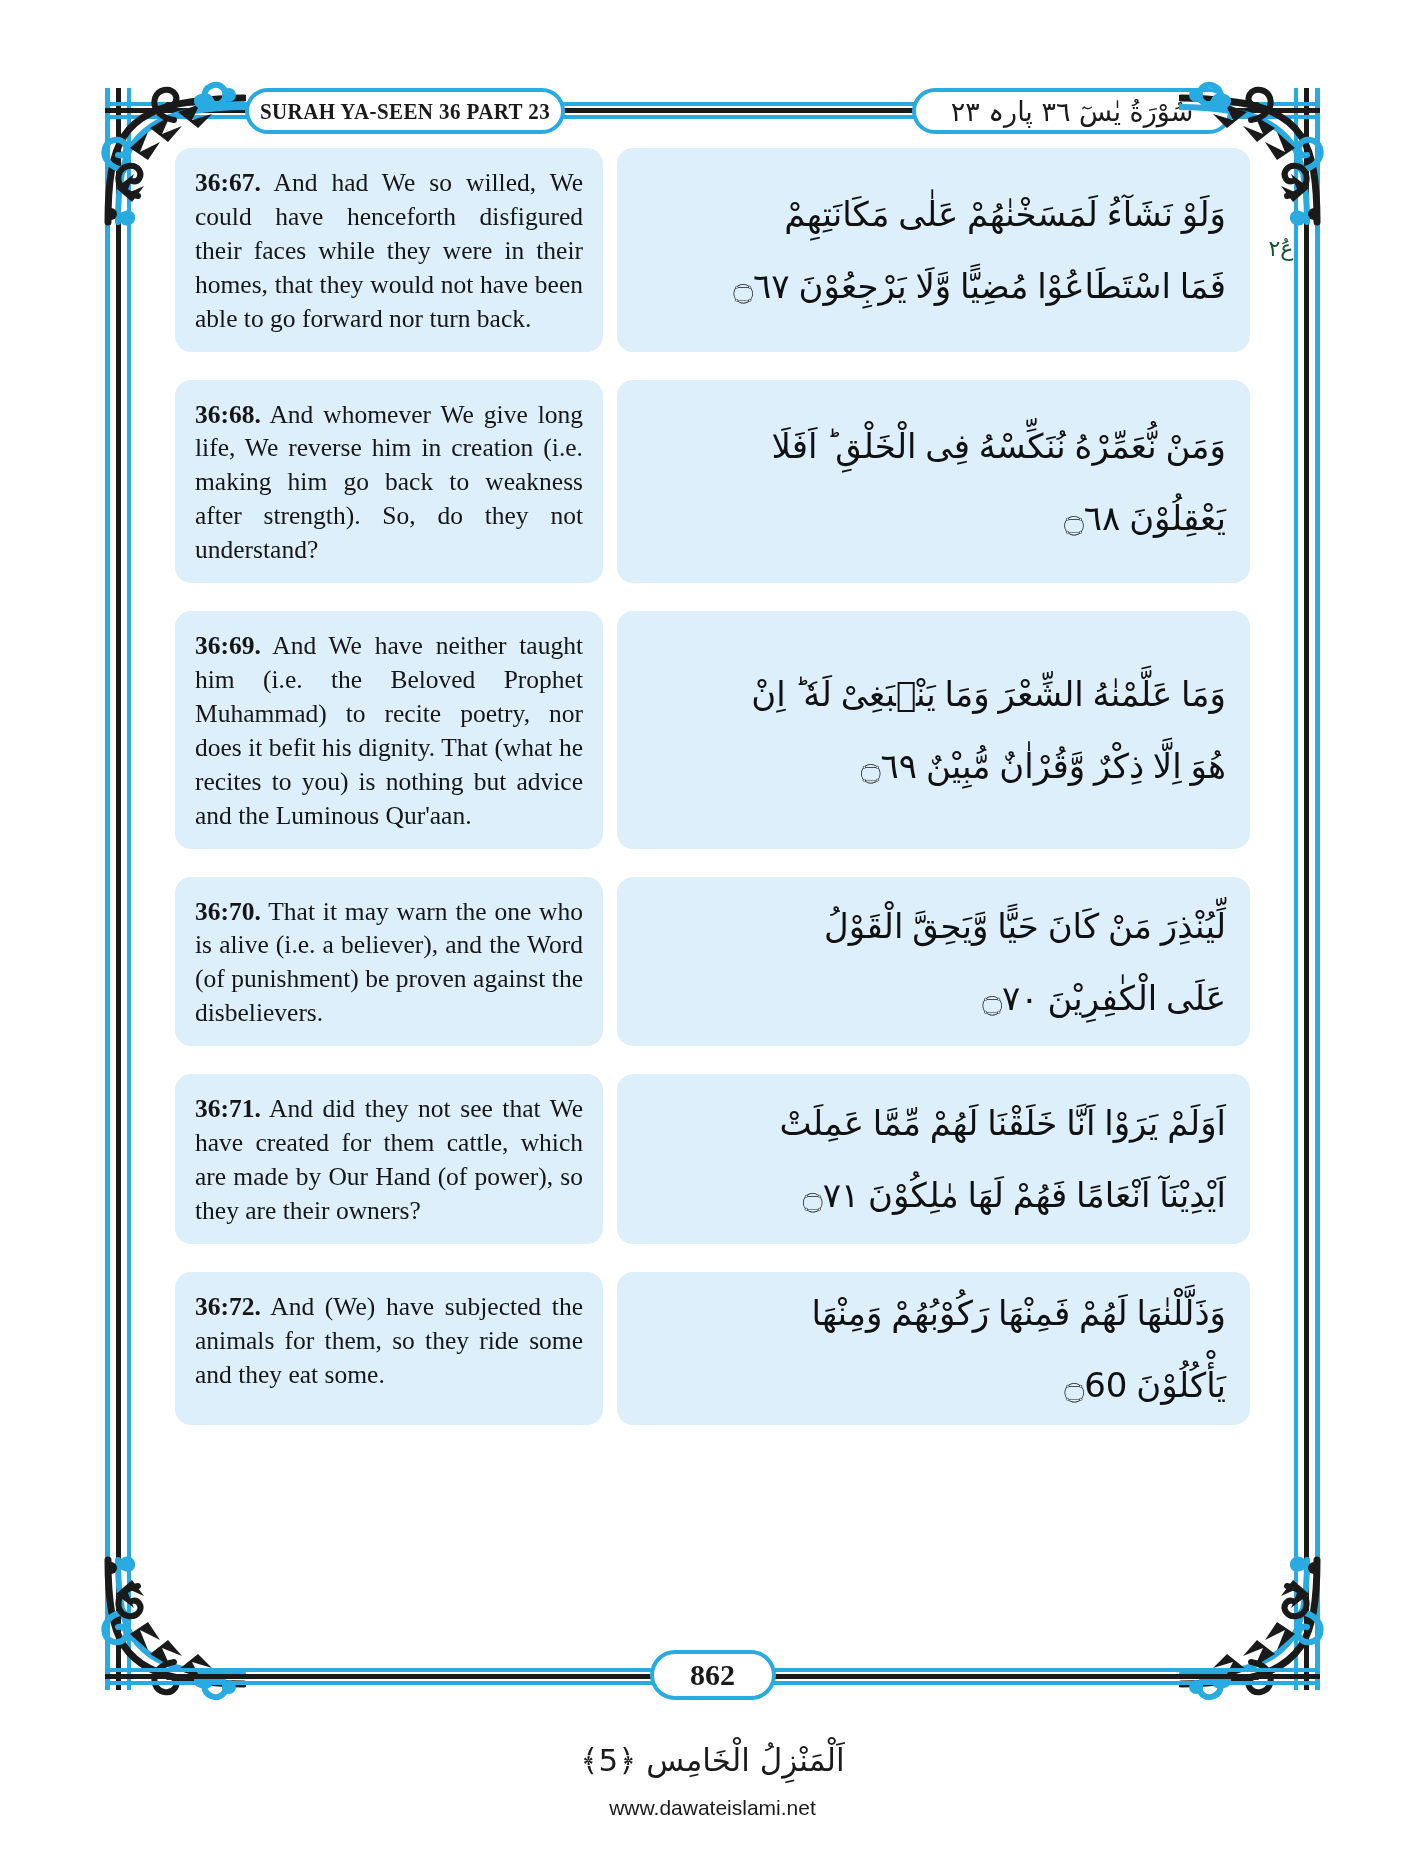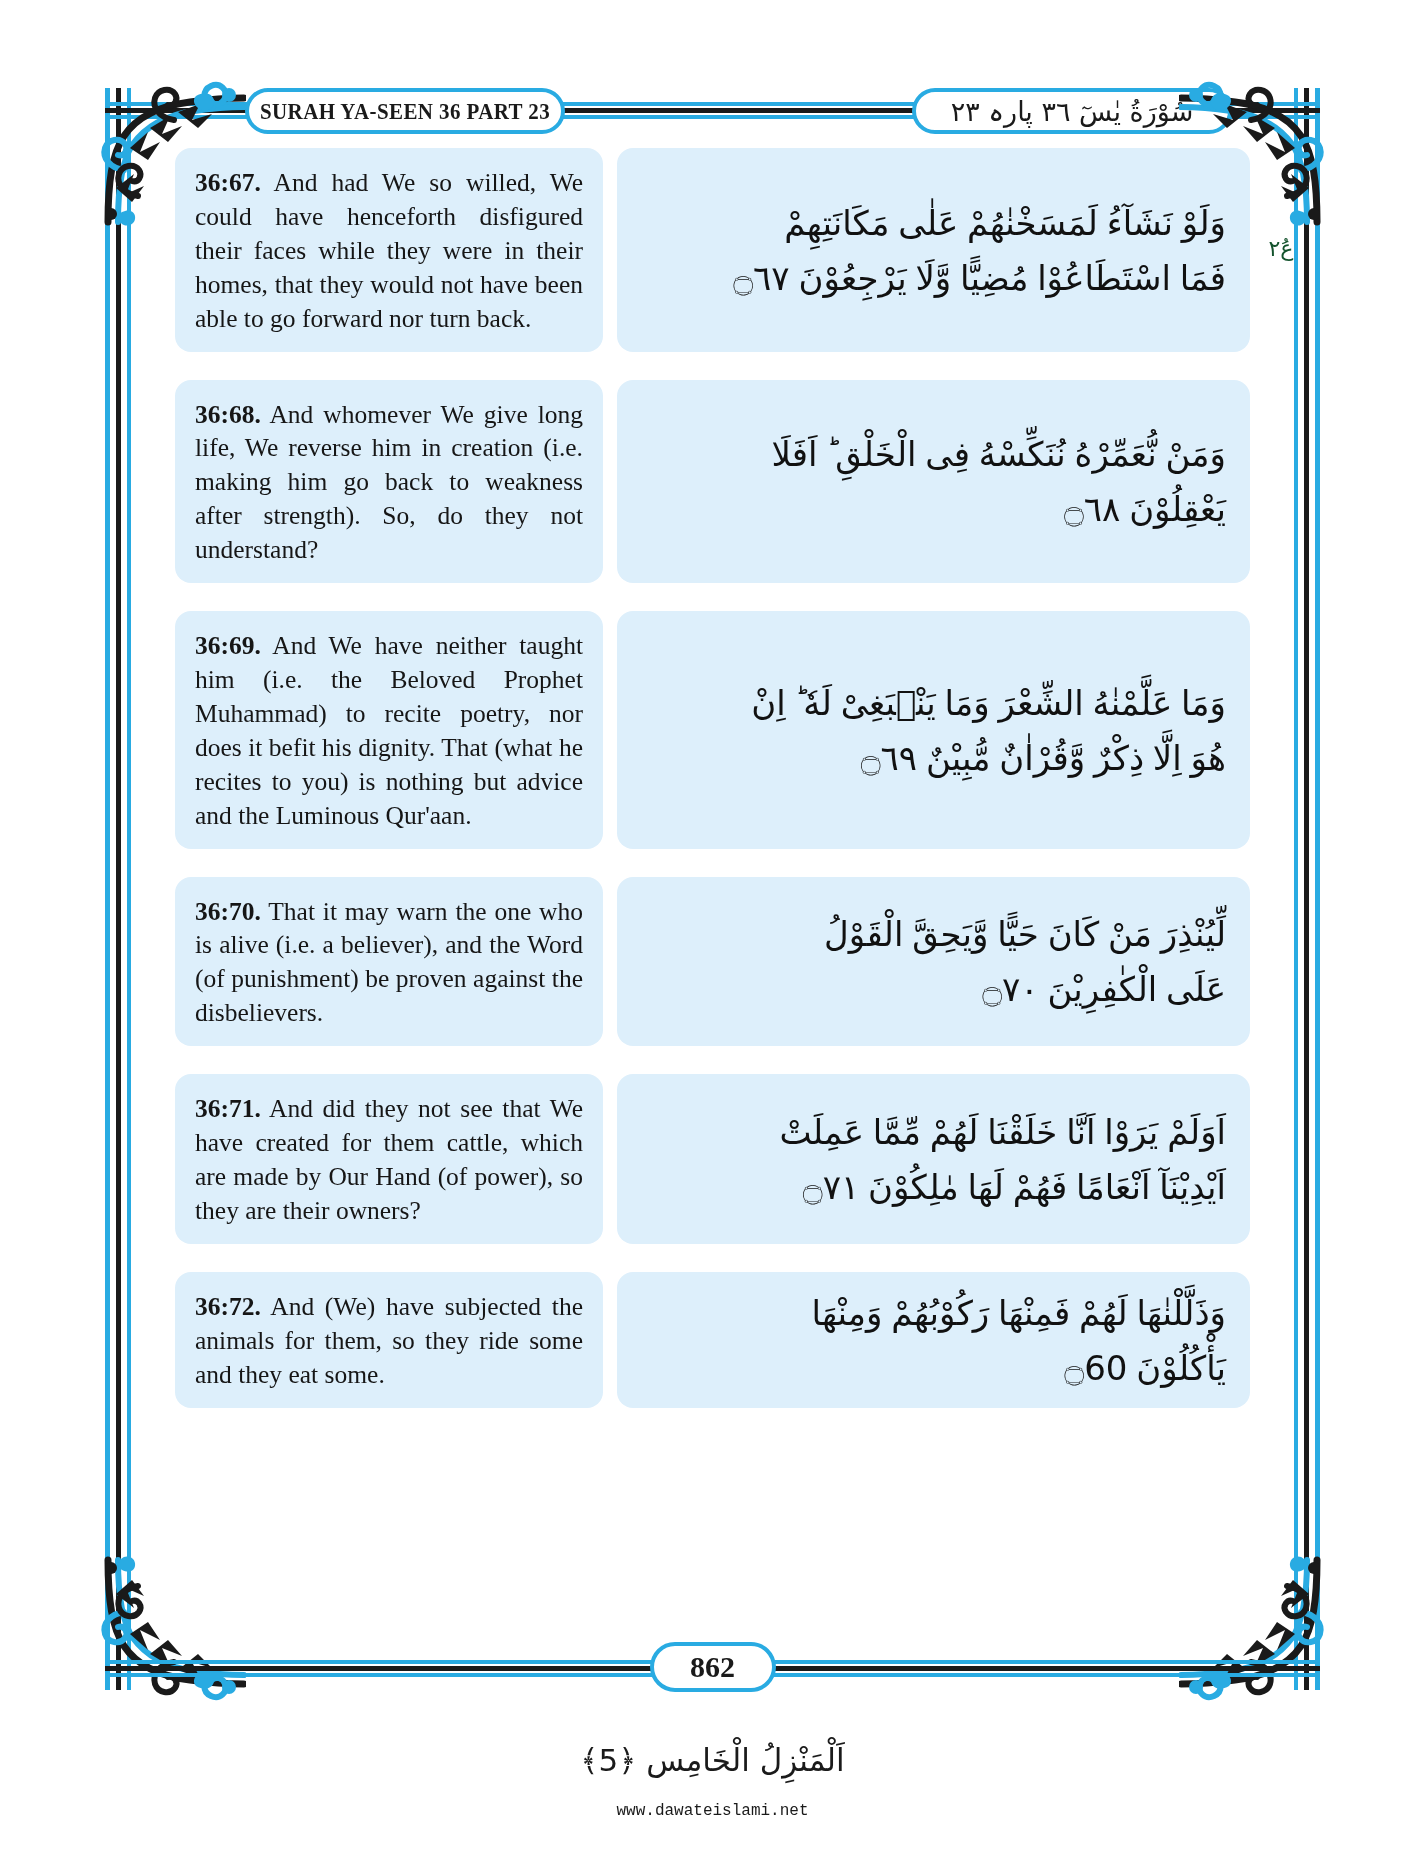--- a/index.html
+++ b/index.html
@@ -107,21 +107,21 @@
     color: #1a1a1a;
     white-space: nowrap;
     direction: rtl;
   }
 
   
   .footer-band {
     position: absolute;
     left: 105px;
     right: 105px;
-    bottom: 160px;
+    bottom: 152px;
     height: 46px;
     padding-left: 23px;
   }
   .footer-rule {
     position: absolute;
     left: 0; right: 0; top: 16px; height: 16px;
   }
   .footer-rule .r1 { position:absolute; left:0; right:0; top:0;  height:4px; background:#29abe2; }
   .footer-rule .r2 { position:absolute; left:0; right:0; top:6px; height:5px; background:#1a1a1a; }
   .footer-rule .r3 { position:absolute; left:0; right:0; top:13px;height:4px; background:#29abe2; }
@@ -157,22 +157,22 @@
     font-size: 31px;
     color: #1a1a1a;
     direction: rtl;
     line-height: 1;
   }
   .footer-url {
     position: absolute;
     left: 0; right: 0;
     bottom: 30px;
     text-align: center;
-    font-family: Liberation Mono, monospace;
-    font-size: 16px;
+    font-family: Liberation Sans, sans-serif;
+    font-size: 21px;
     color: #1a1a1a;
   }
 
   
   .content {
     position: absolute;
     left: 175px;
     right: 175px;
     top: 148px;
     bottom: 228px;
@@ -193,20 +193,21 @@
   .cell-en {
     width: 428px;
     flex: 0 0 428px;
   }
   .cell-ar {
     flex: 1 1 auto;
     padding: 14px 24px 12px 24px;
     display: flex;
     flex-direction: column;
     justify-content: center;
+    gap: 17px;
   }
 
   .en-text {
     font-family: "Liberation Serif", serif;
     font-size: 25.5px;
     line-height: 1.33;
     color: #161616;
     text-align: justify;
     text-align-last: left;
     hyphens: none;

